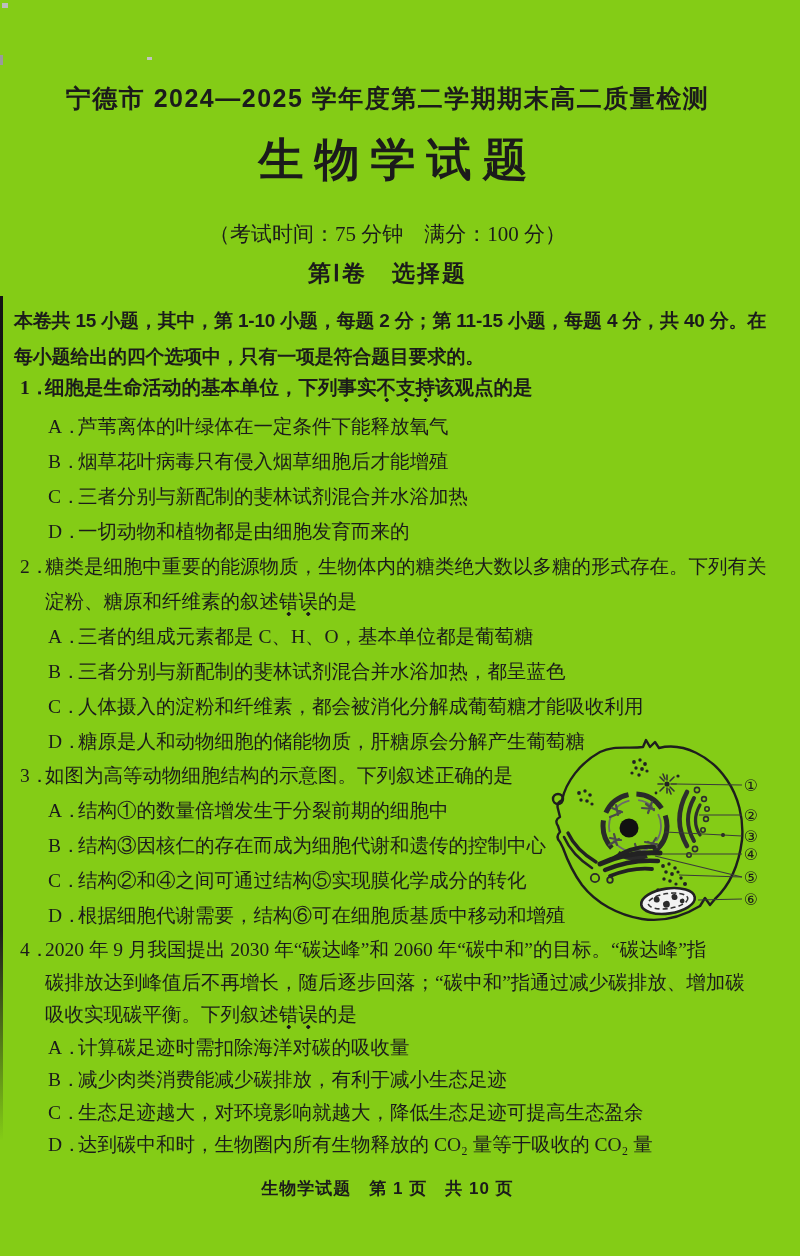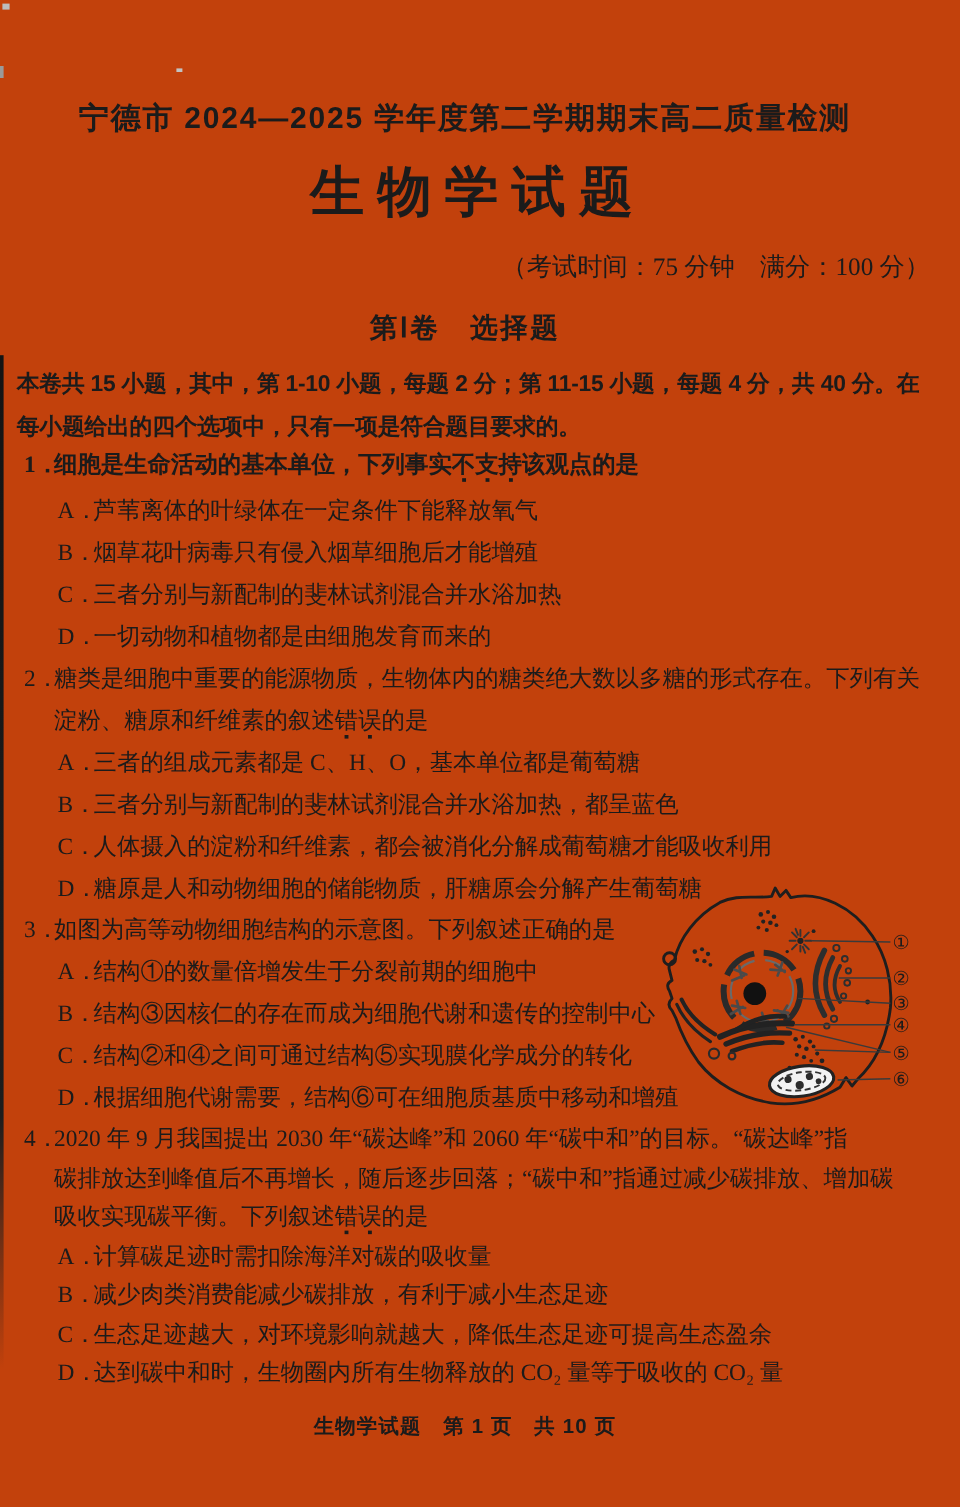--- a/index.html
+++ b/index.html
@@ -1,23 +1,23 @@
 <!DOCTYPE html>
 <html><head>
 <meta charset="utf-8">
 <style>
   html,body{margin:0;padding:0;background:#e9e9e9;}
-  #page{position:relative;width:800px;height:1256px;background:#c2410c;overflow:hidden;
+  #page{position:relative;width:800px;height:1256px;background:#84cc16;overflow:hidden;
         font-family:"Liberation Serif","DejaVu Serif",serif;color:#1b1b1b;}
   .abs{position:absolute;}
   .ctr{left:0;width:775px;text-align:center;}
   .hd1{top:82px;font-family:"Liberation Sans","DejaVu Sans",sans-serif;
        font-size:25px;font-weight:700;letter-spacing:1.5px;white-space:nowrap;}
   .hd2{top:130px;font-size:45px;font-weight:700;letter-spacing:11px;padding-left:11px;white-space:nowrap;}
-  .hdinfo{top:208px;font-size:21px;white-space:nowrap;text-align:right;}
+  .hdinfo{top:220px;font-size:21px;white-space:nowrap;}
   .hdsec{top:258px;font-family:Liberation Serif, serif;
          font-size:23px;font-weight:700;letter-spacing:2px;white-space:nowrap;}
   .instr{top:303px;left:14px;width:782px;font-family:"Liberation Sans","DejaVu Sans",sans-serif;
          font-size:19px;font-weight:700;line-height:36px;letter-spacing:-0.2px;}
   .instr .line{white-space:nowrap;}
   .q{left:20px;right:6px;font-size:19.5px;line-height:35px;}
   .q4{line-height:32.5px;}
   .line{white-space:nowrap;}
   .qnum{display:inline-block;width:25px;}
   .cont{padding-left:25px;}

